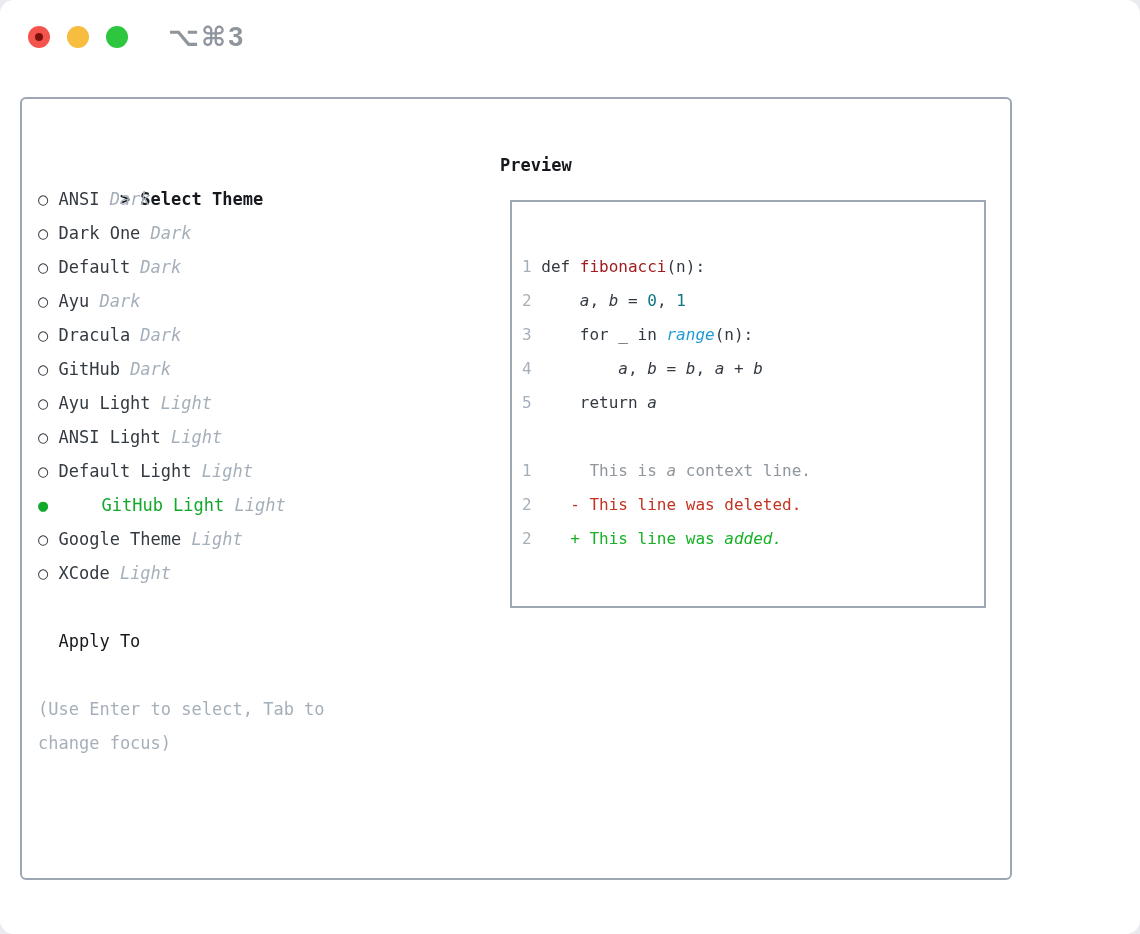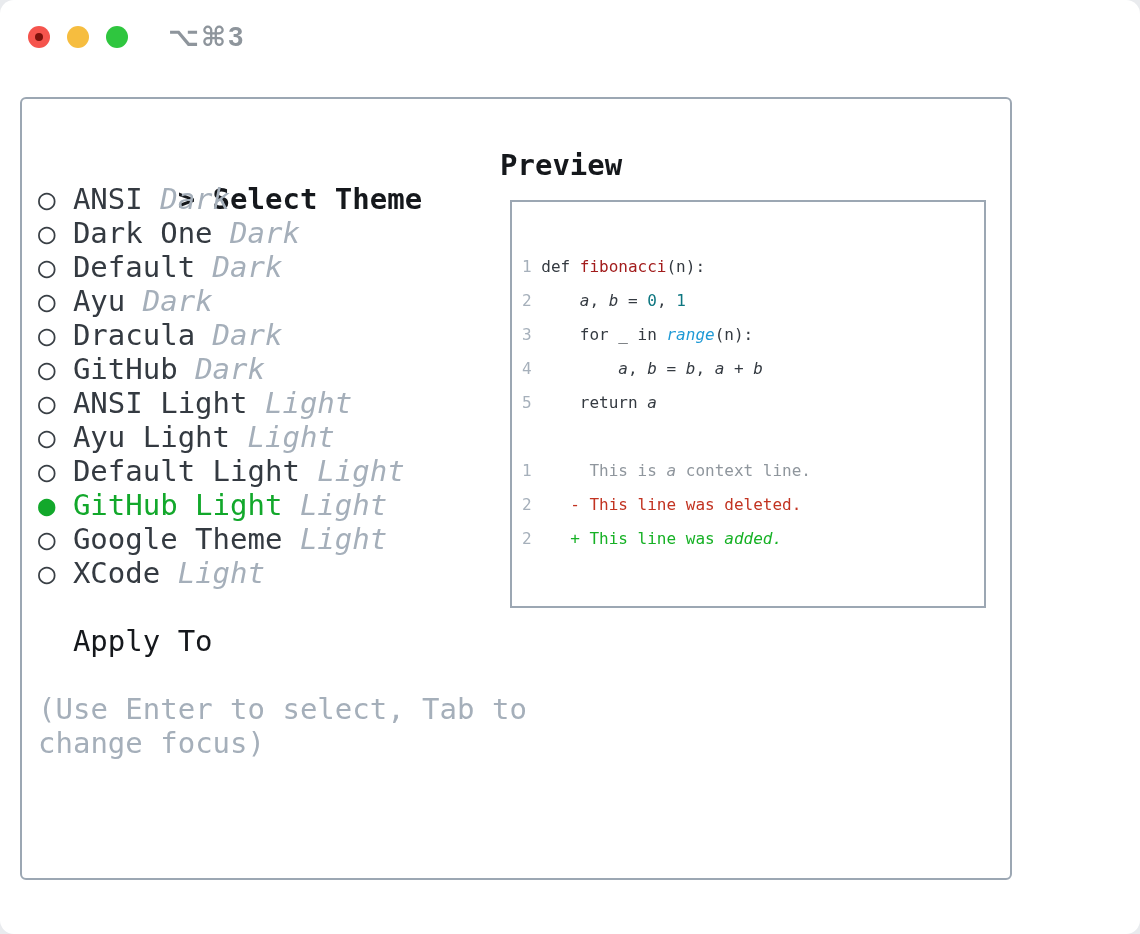--- a/index.html
+++ b/index.html
@@ -30,28 +30,28 @@
   .tl .dot{position:absolute;left:7px;top:7px;width:8px;height:8px;border-radius:50%;background:#7c120c;}
   .title{
     position:absolute;left:168px;top:22px;height:30px;line-height:30px;
     font-family:"Liberation Sans","DejaVu Sans",sans-serif;
     font-size:27px;font-weight:bold;color:#8e959c;letter-spacing:2px;
   }
   .panel{
     position:absolute;left:20px;top:97px;width:988px;height:779px;
     border:2px solid var(--border-gray);border-radius:6px;background:#fff;
   }
-  .row{height:34px;line-height:34px;font-size:29px;white-space:pre;color:var(--text-dark);}
+  .row{height:34px;line-height:34px;font-size:17px;white-space:pre;color:var(--text-dark);}
   .left-col{position:absolute;left:16px;top:49px;}
   .row.hdr{font-weight:bold;color:var(--header-dark);}
   .hdr .pre{display:inline-block;width:2ch;}
   .marker{display:inline-block;width:2ch;color:#3a4046;}
   .marker.sel{color:var(--accent-green);}
   .name{color:var(--text-dark);}
-  .name.sel{color:var(--accent-green);}
+  .name.sel{color:var(--accent-green);margin-left:43px;}
   .variant{color:var(--muted);margin-left:1ch;font-style:italic;}
   .blank{height:34px;}
   .apply-hdr{color:var(--header-dark);padding-left:2ch;}
   .hint{color:var(--muted);}
   .preview-label{position:absolute;left:478px;top:49px;font-weight:bold;color:var(--header-dark);}
   .preview-box{
     position:absolute;left:488px;top:101px;width:476px;height:408px;
     border:2px solid var(--border-gray);background:#fff;
     box-sizing:border-box;padding:48px 0 0 10px;overflow:hidden;
   }
@@ -84,22 +84,22 @@
       <div class="row hdr">
         <span class="pre">&gt;</span><span>Select Theme</span>
       </div>
       <div id="theme-list">
           <div class="row item"><span class="marker">○</span><span class="name">ANSI</span><span class="variant">Dark</span></div>
           <div class="row item"><span class="marker">○</span><span class="name">Dark One</span><span class="variant">Dark</span></div>
           <div class="row item"><span class="marker">○</span><span class="name">Default</span><span class="variant">Dark</span></div>
           <div class="row item"><span class="marker">○</span><span class="name">Ayu</span><span class="variant">Dark</span></div>
           <div class="row item"><span class="marker">○</span><span class="name">Dracula</span><span class="variant">Dark</span></div>
           <div class="row item"><span class="marker">○</span><span class="name">GitHub</span><span class="variant">Dark</span></div>
+          <div class="row item"><span class="marker">○</span><span class="name">Ayu Light</span><span class="variant">Light</span></div>
           <div class="row item"><span class="marker">○</span><span class="name">ANSI Light</span><span class="variant">Light</span></div>
-          <div class="row item"><span class="marker">○</span><span class="name">Ayu Light</span><span class="variant">Light</span></div>
           <div class="row item"><span class="marker">○</span><span class="name">Default Light</span><span class="variant">Light</span></div>
           <div class="row item"><span class="marker sel">●</span><span class="name sel">GitHub Light</span><span class="variant">Light</span></div>
           <div class="row item"><span class="marker">○</span><span class="name">Google Theme</span><span class="variant">Light</span></div>
           <div class="row item"><span class="marker">○</span><span class="name">XCode</span><span class="variant">Light</span></div>
         </div>
       <div class="blank"></div>
       <div class="row apply-hdr">Apply To</div>
       <div class="blank"></div>
       <div class="row hint">(Use Enter to select, Tab to</div>
       <div class="row hint">change focus)</div>

